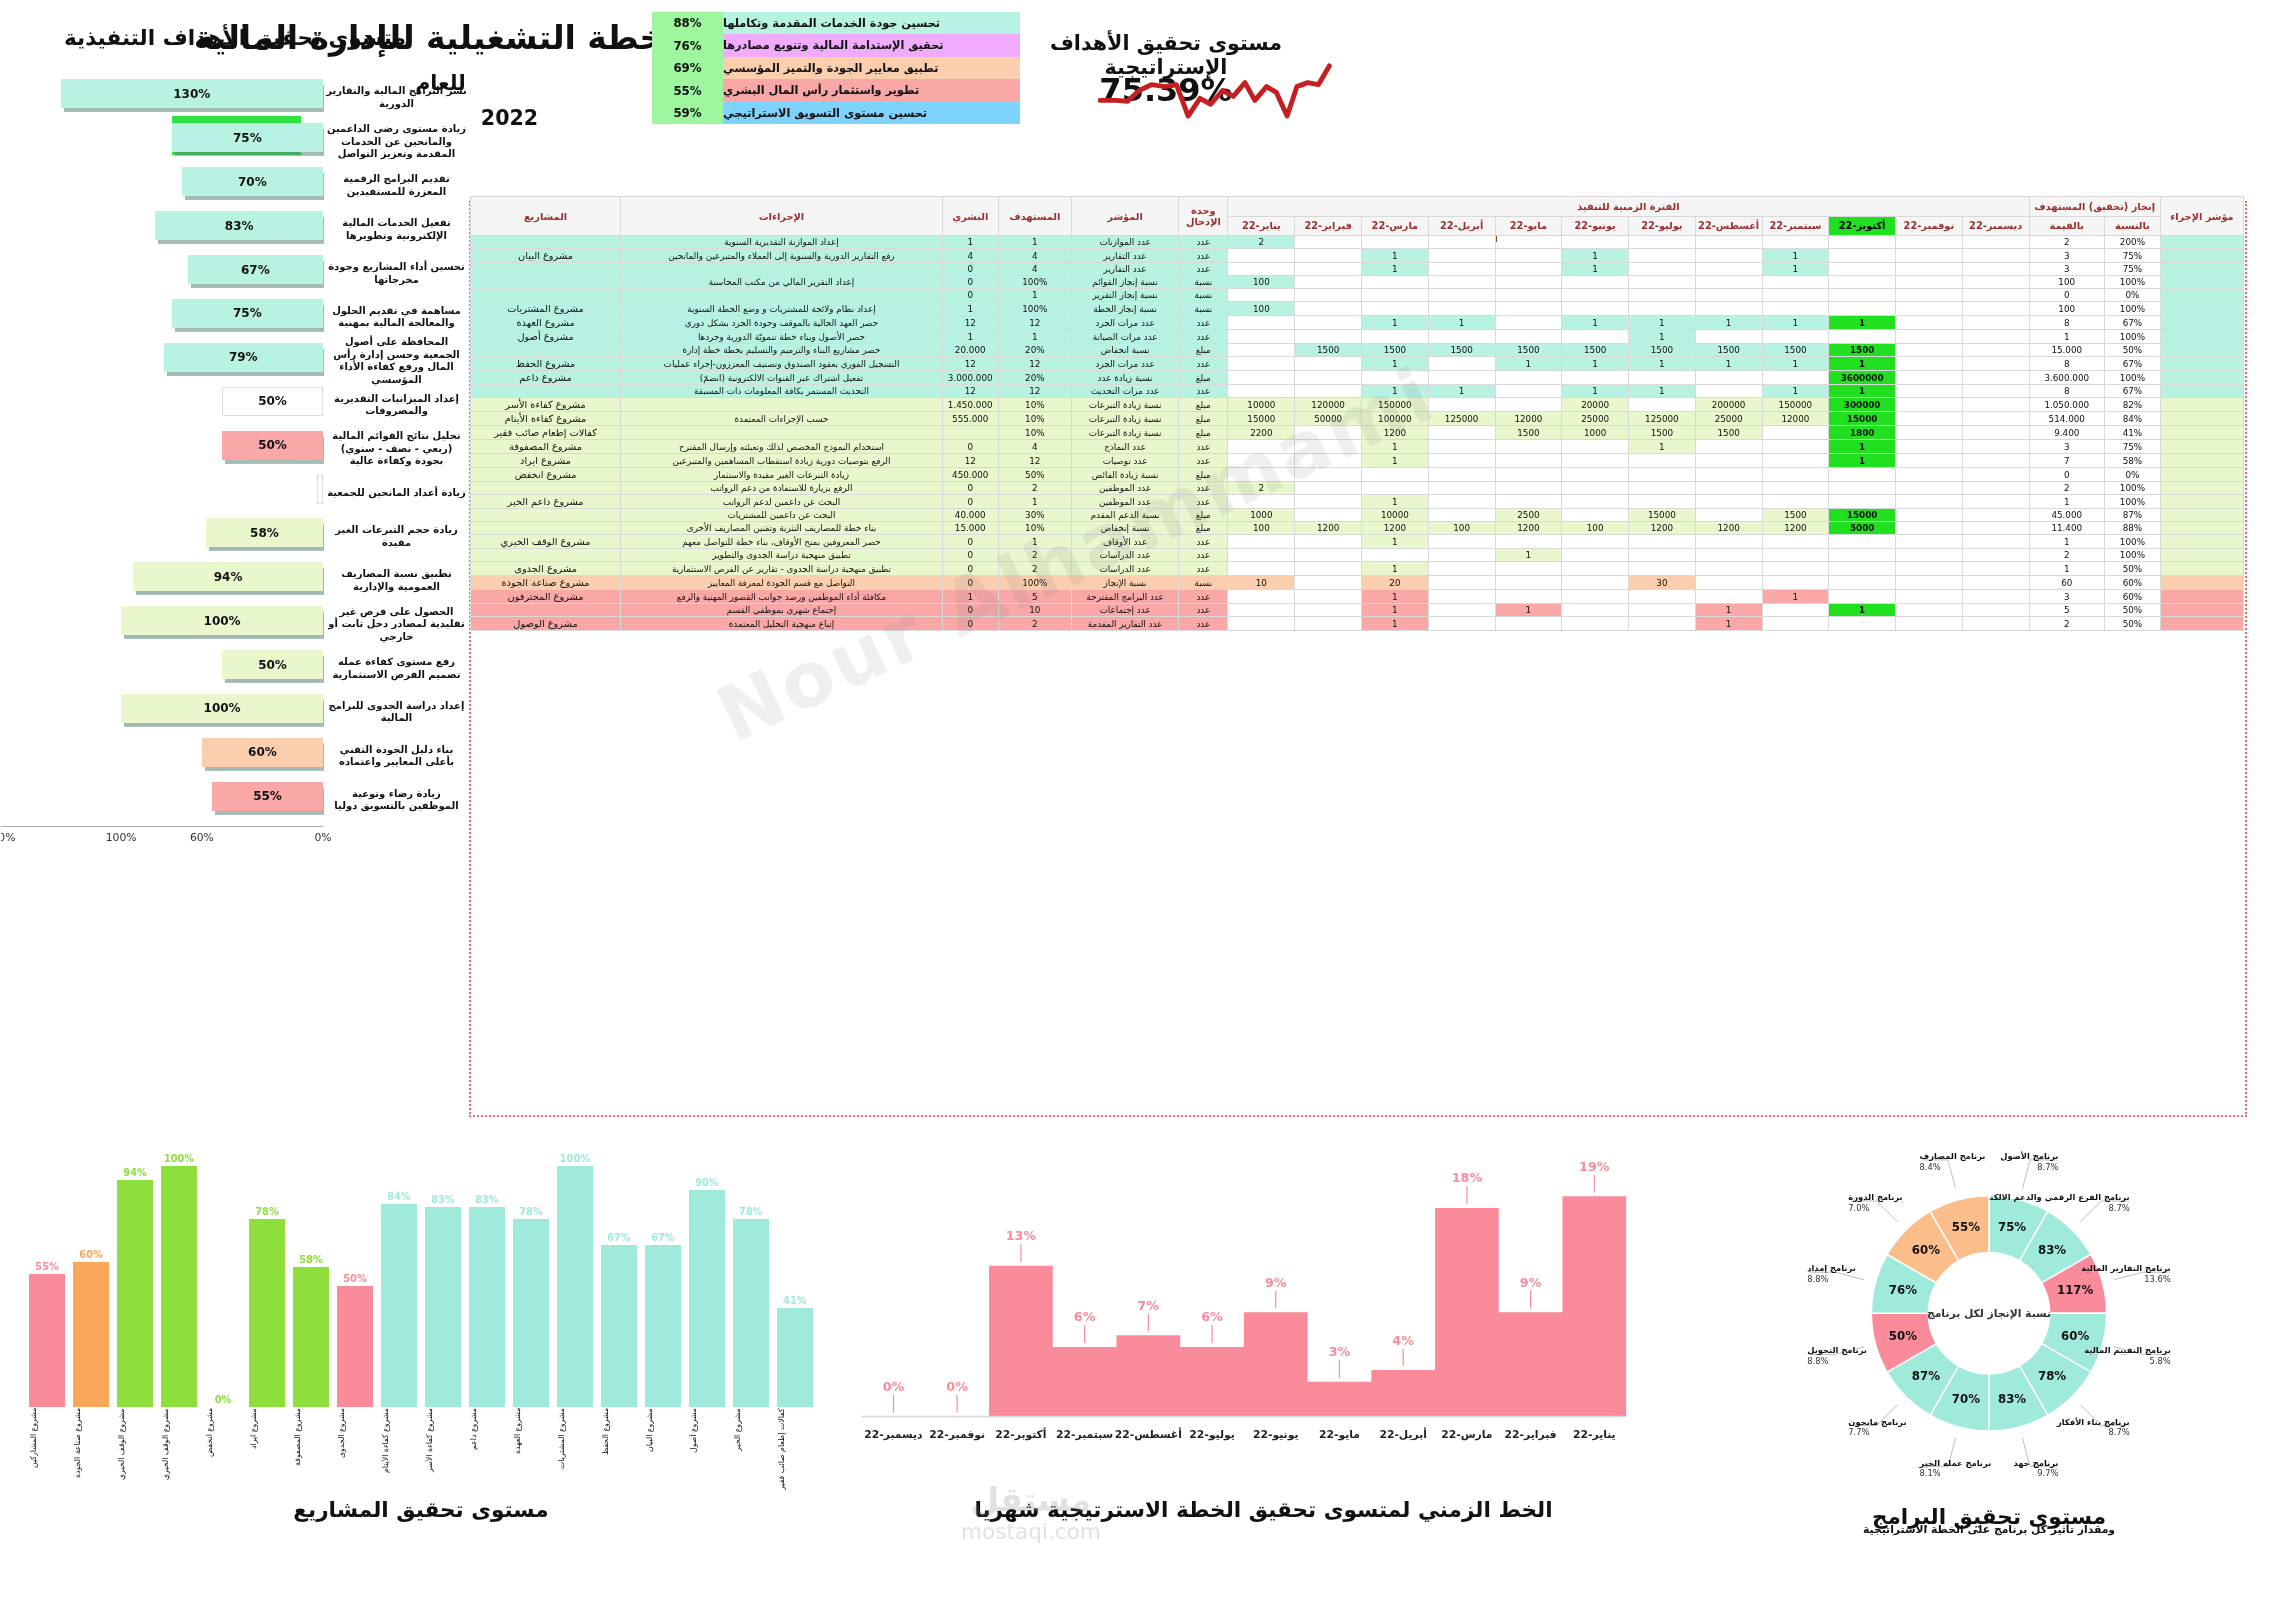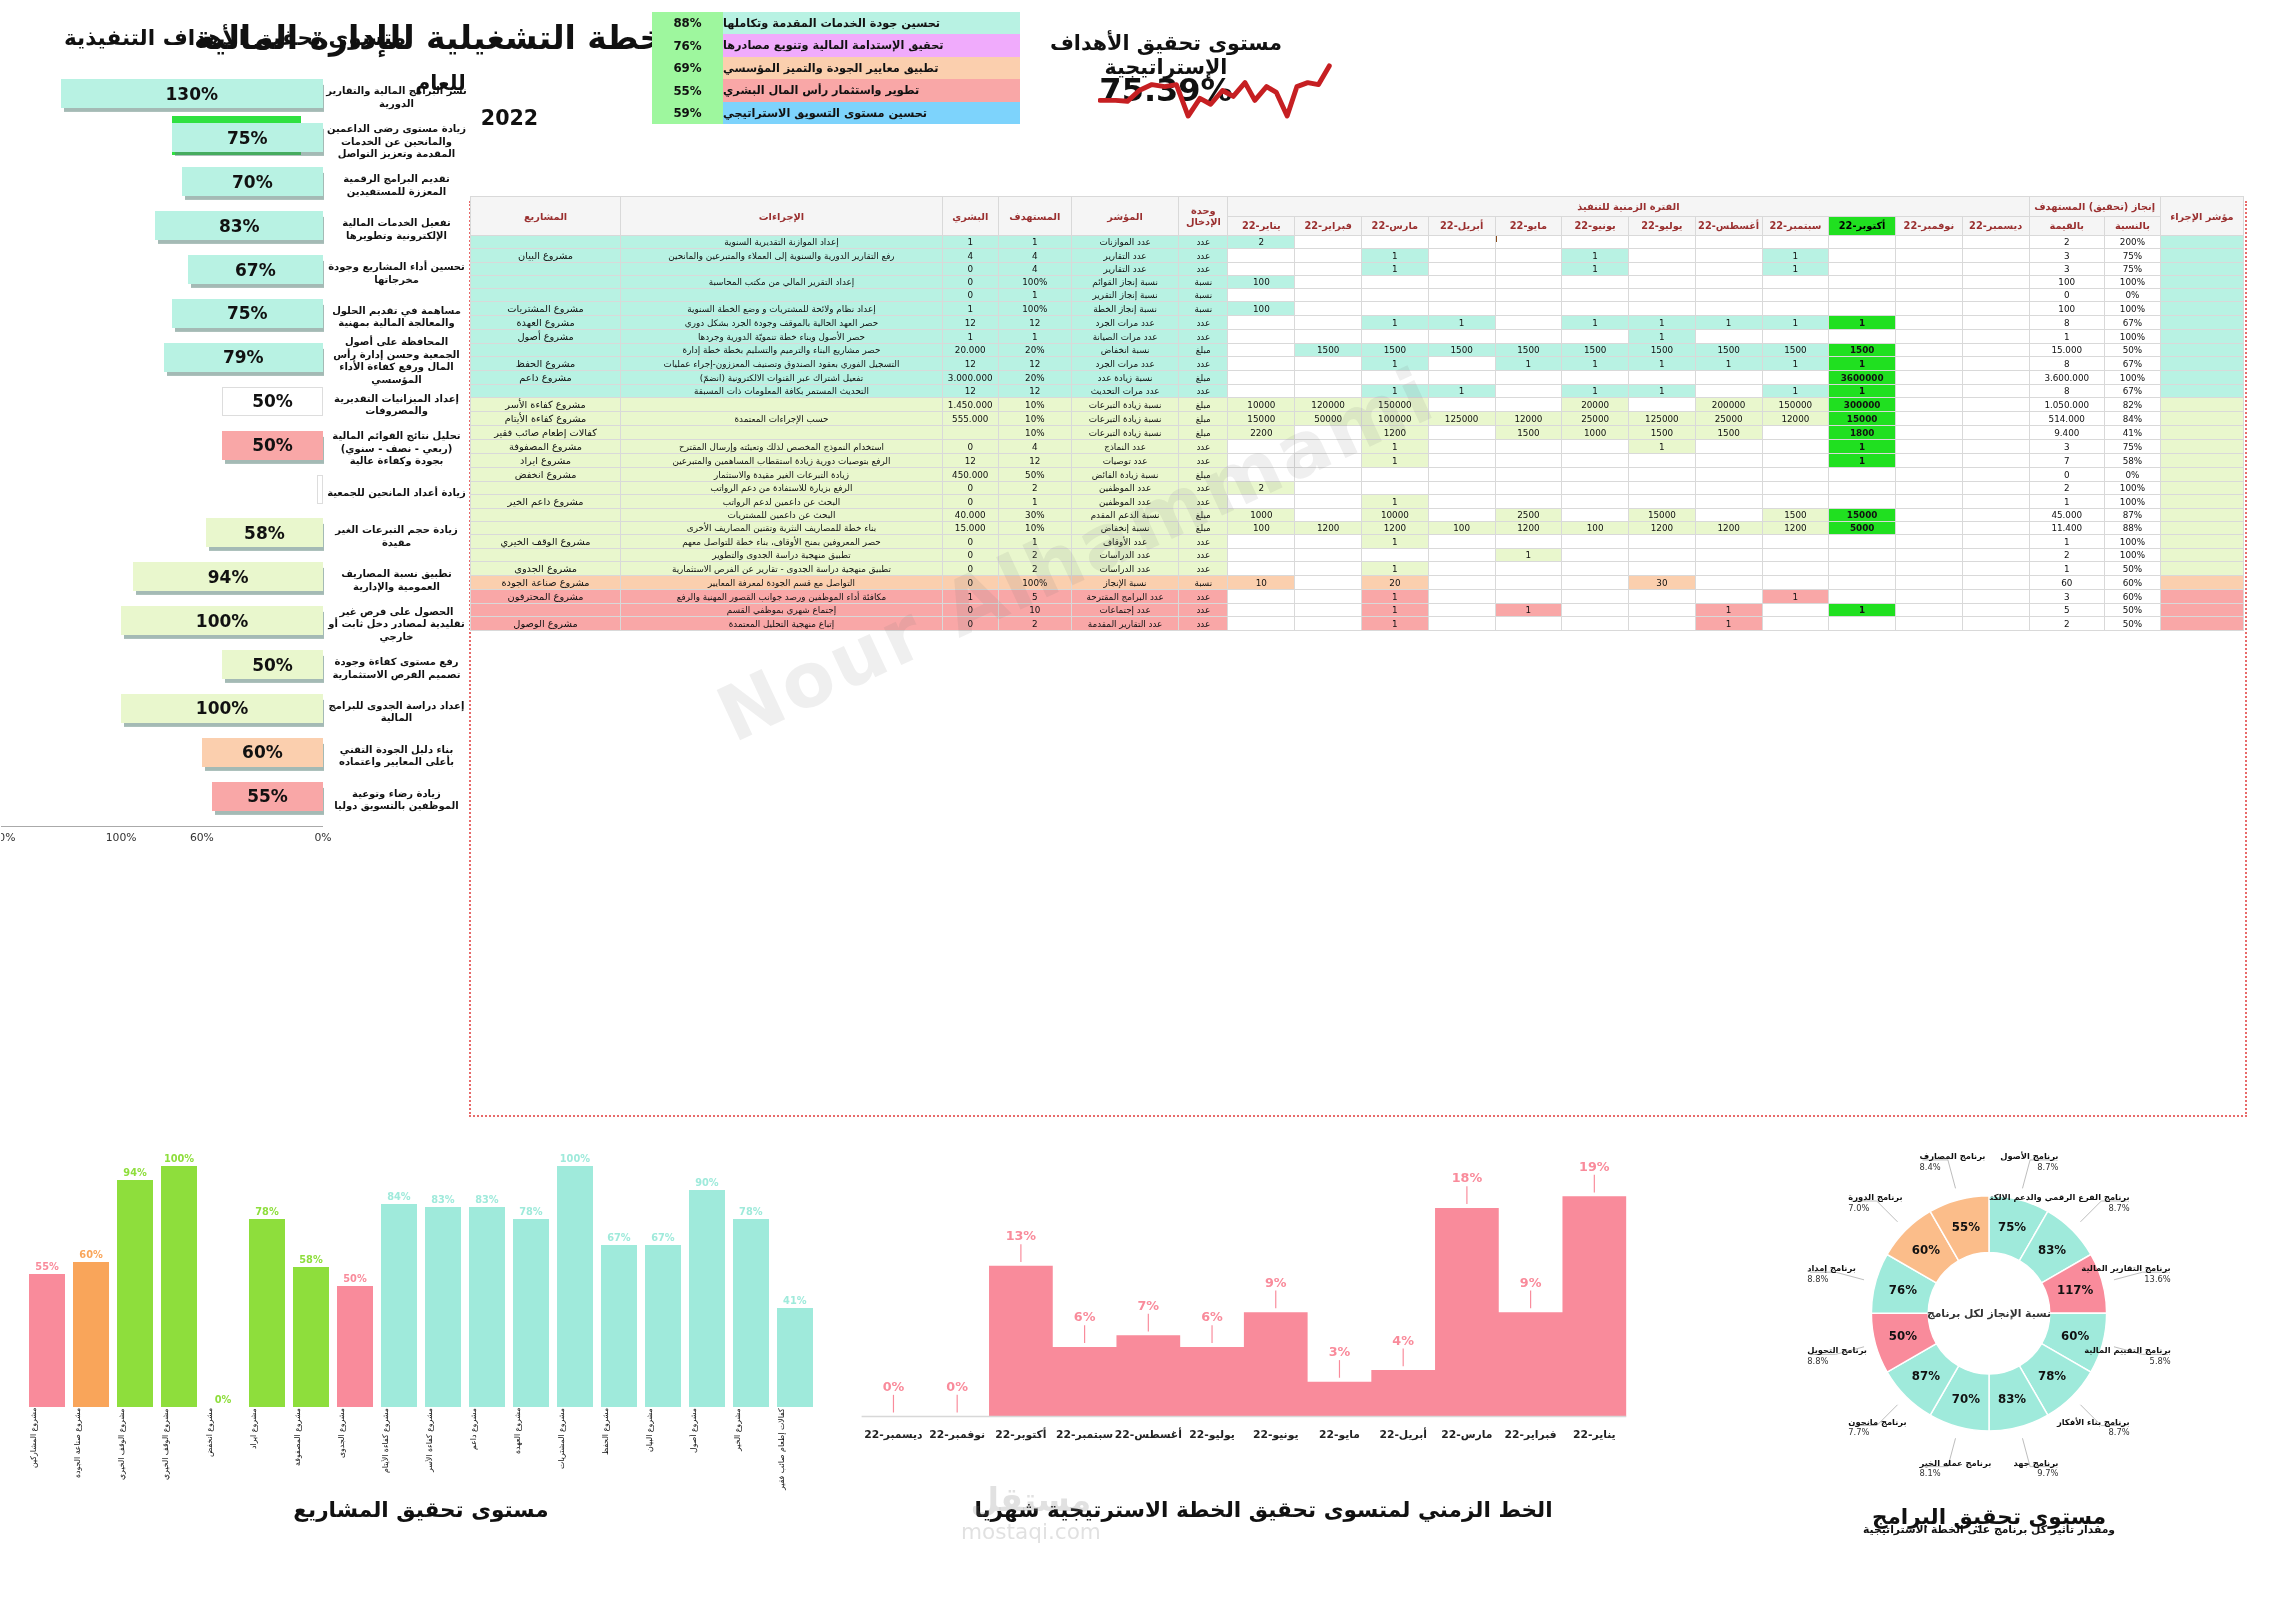--- a/index.html
+++ b/index.html
@@ -54,21 +54,21 @@
   .f-row { display:flex; align-items:center; height:37px; margin-bottom:6.9px; direction:rtl; }
   .f-label {
     width:147px; text-align:center; font-size:10px; font-weight:bold; line-height:1.25;
     color:#111; padding:0 2.9px;
   }
   .f-bar-zone { flex:1; position:relative; height:100%; }
   .f-bar {
     height:29px; position:relative; display:flex; align-items:center; justify-content:center;
     box-shadow: 2px 4.9px 0 -1px rgba(90,130,120,.55);
   }
-  .f-bar span { font-size:17px; font-weight:bold; color:#111; }
+  .f-bar span { font-size:12px; font-weight:bold; color:#111; }
   .f-axis { margin-top:5.9px; margin-right:147px; border-top:1px solid #aaa; position:relative; height:23.5px;}
   .f-axis .t { position:absolute; top:3.9px; font-size:10.8px; color:#333; transform:translateX(50%); }
 
   
   .table-wrap { position:absolute; left:470px; top:196px; width:1774px; }
   table.main { border-collapse:collapse; width:100%; font-size:8.8px; table-layout:fixed; }
   table.main th, table.main td { border:1px solid #d9d9d9; padding:1px 2px; text-align:center; vertical-align:middle; }
   table.main th { background:#f5f5f5; color:#9a2f2f; font-weight:bold; font-size:9.8px; height:19.6px;}
   .hdr-red { color:#9a2f2f; }
   .proc-cell { text-align:right; padding-right:5.9px; font-size:8.8px; }
@@ -268,21 +268,21 @@
       </div>
       <div class="f-row">
         <div class="f-label">الحصول على فرص غير تقليدية لمصادر دخل ثابت أو خارجي</div>
         <div class="f-bar-zone">
           <div class="f-bar" style="width:62.5%;background:#e9f7cd">
             <span>100%</span>
           </div>
         </div>
       </div>
       <div class="f-row">
-        <div class="f-label">رفع مستوى كفاءة وجودة تصميم الفرص الاستثمارية</div>
+        <div class="f-label">رفع مستوى كفاءة عمله تصميم الفرص الاستثمارية</div>
         <div class="f-bar-zone">
           <div class="f-bar" style="width:31.25%;background:#e9f7cd">
             <span>50%</span>
           </div>
         </div>
       </div>
       <div class="f-row">
         <div class="f-label">إعداد دراسة الجدوى للبرامج المالية</div>
         <div class="f-bar-zone">
           <div class="f-bar" style="width:62.5%;background:#e9f7cd">

